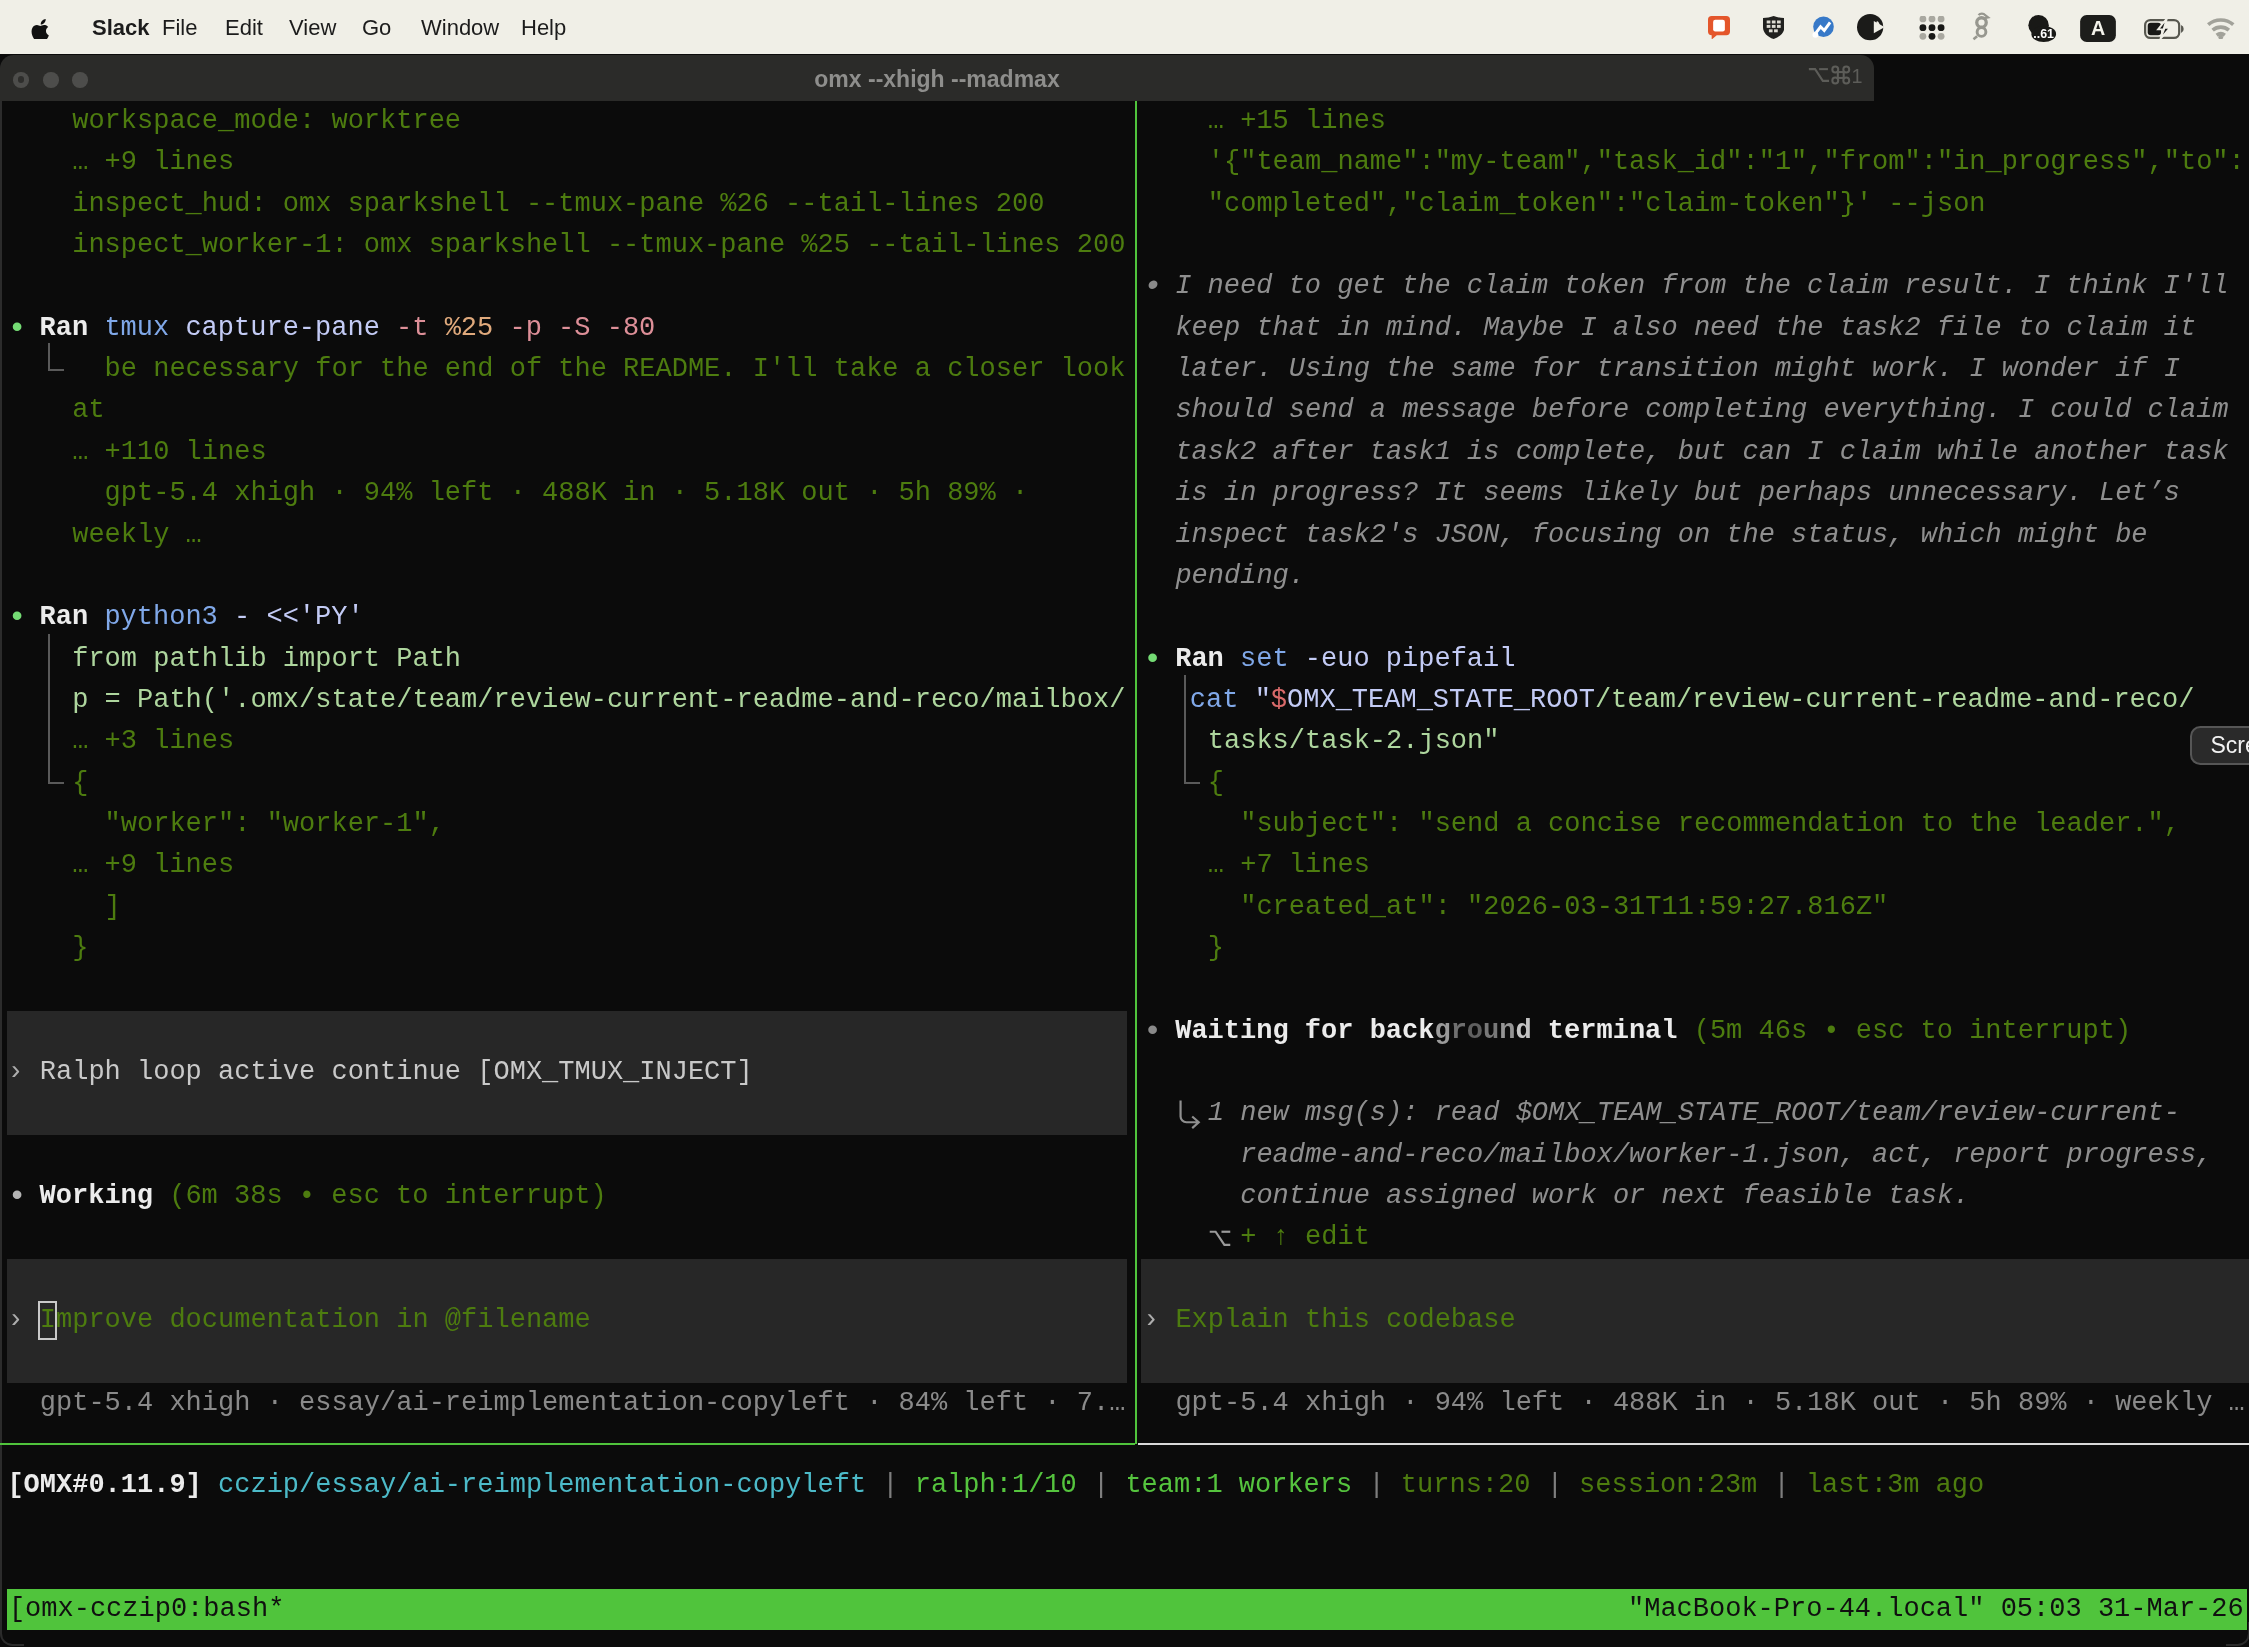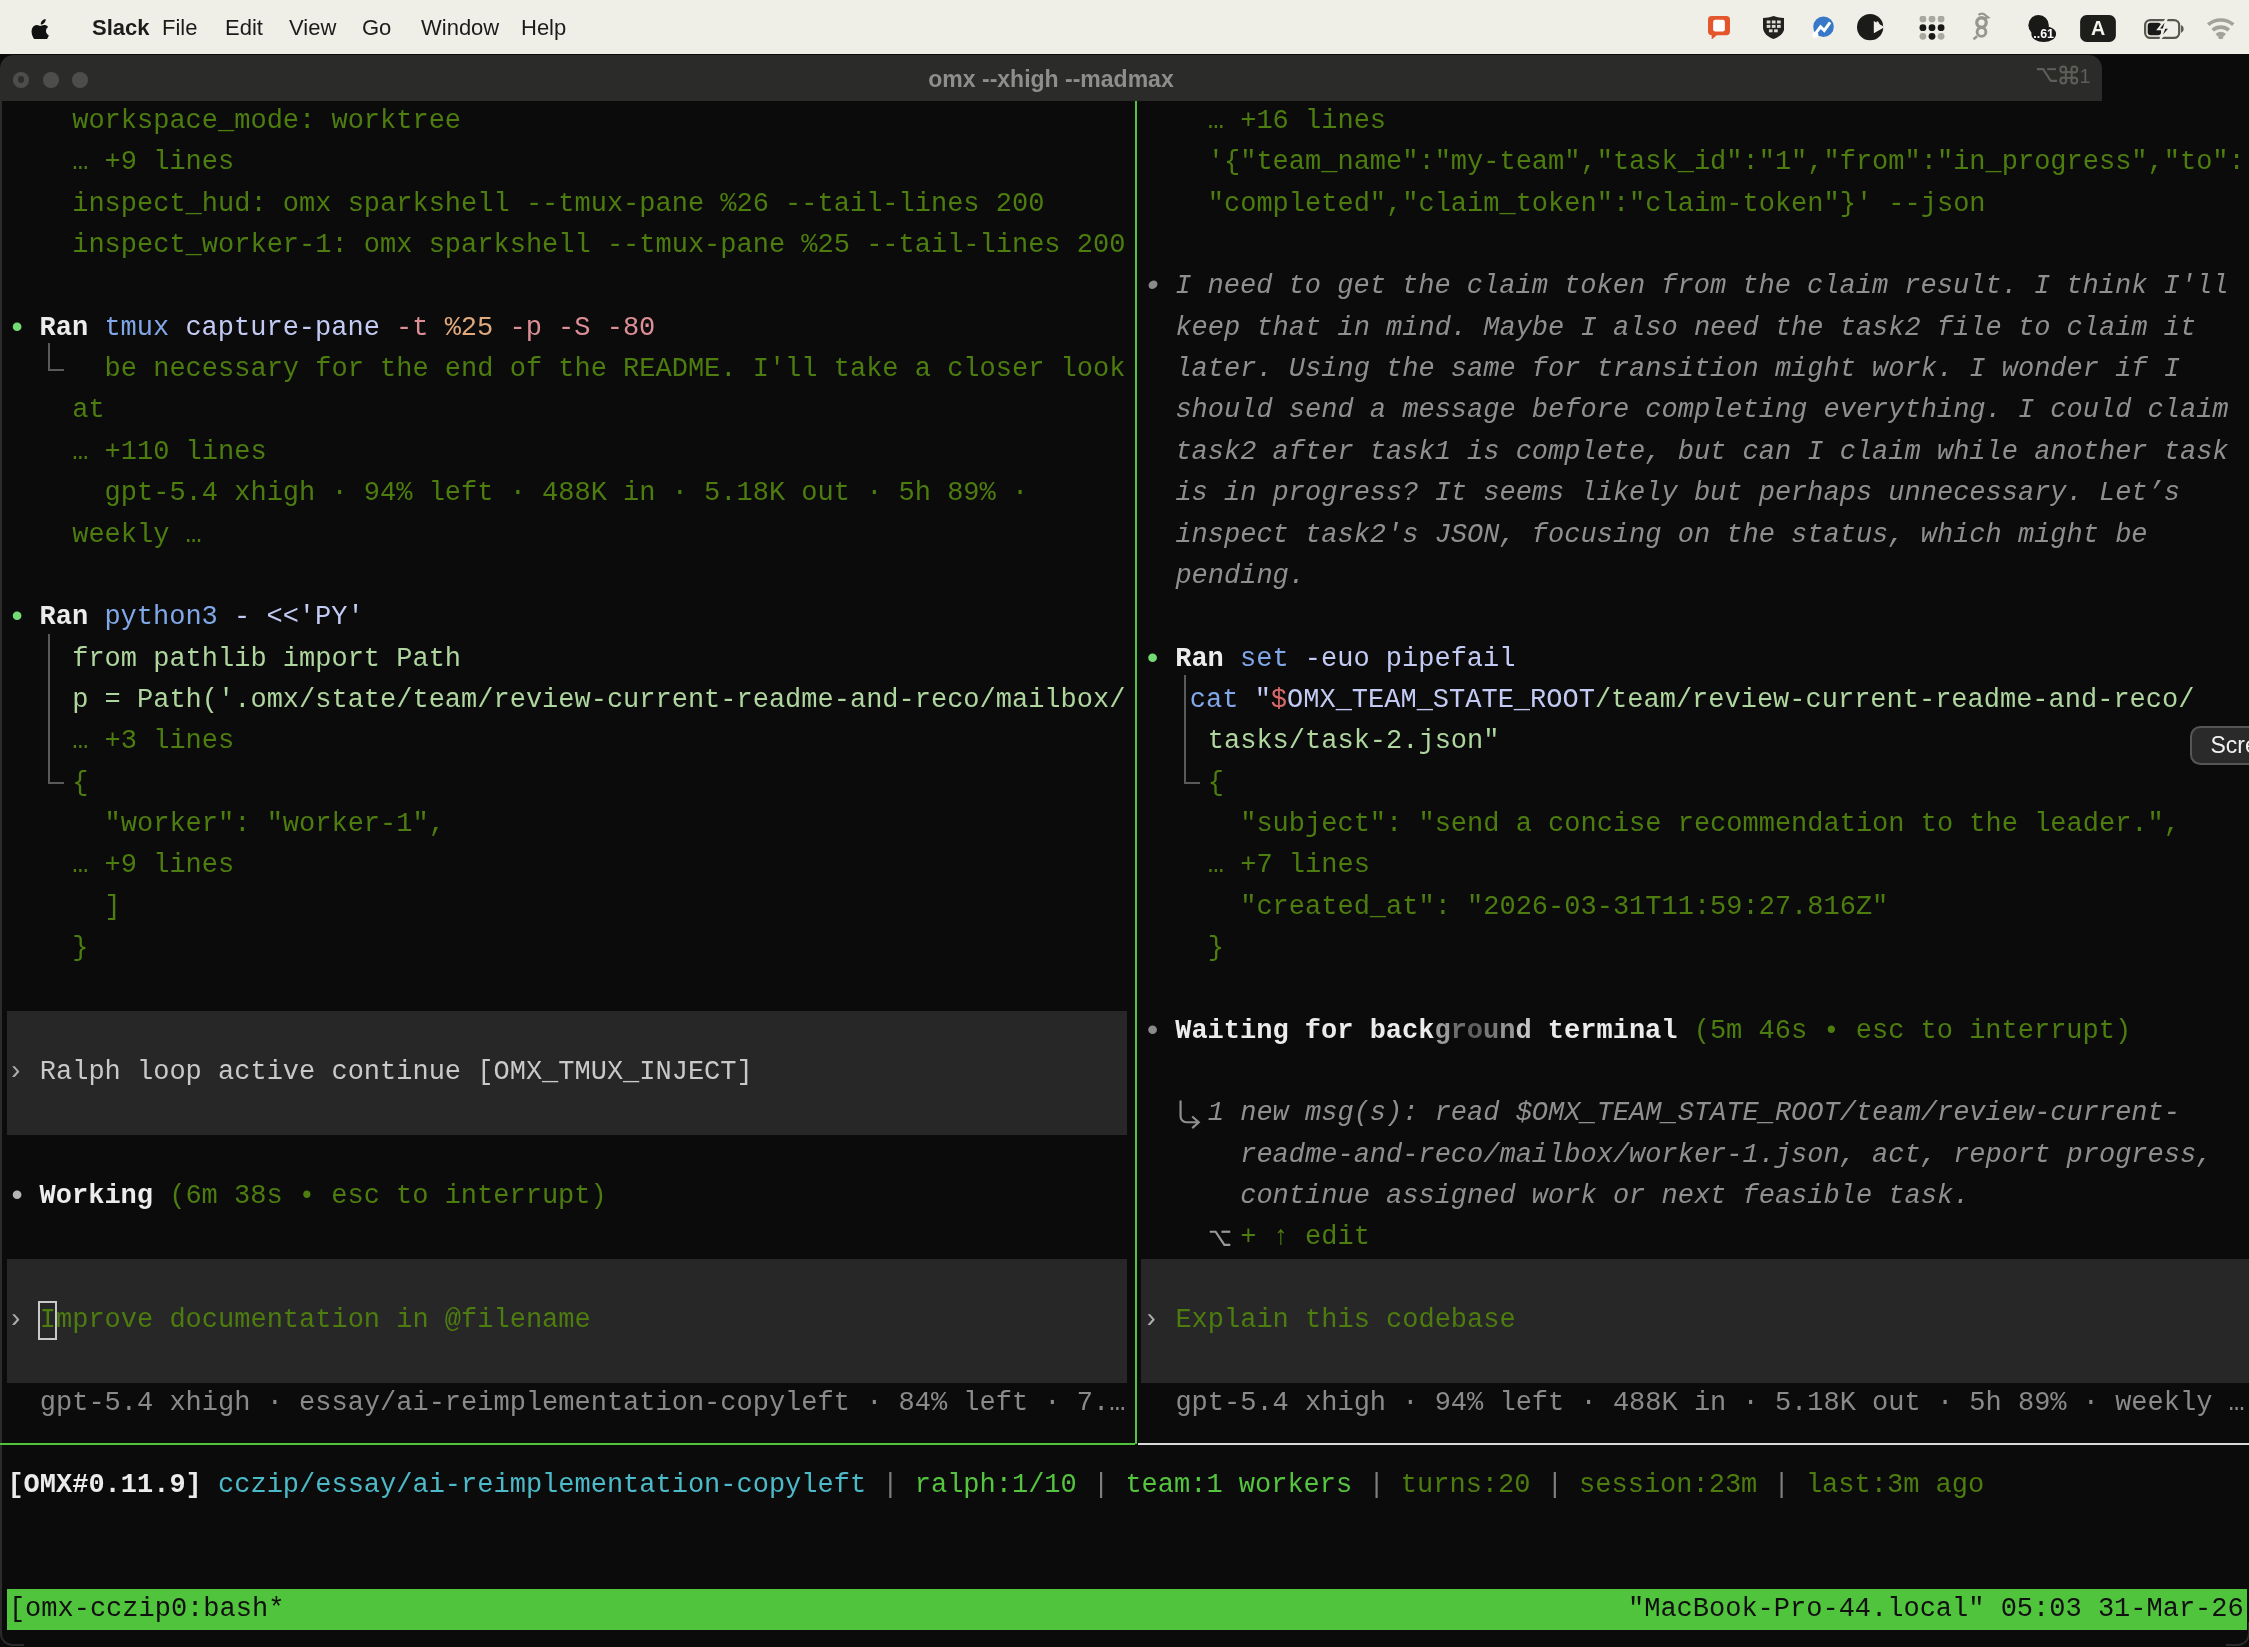--- a/index.html
+++ b/index.html
@@ -1,18 +1,18 @@
 <!DOCTYPE html>
 <html style="font-size:11.8px"><head><meta charset="utf-8"><style>
 *{margin:0;padding:0;box-sizing:border-box}
 html,body{width:2250px;height:1648px;background:#0b0b0b;overflow:hidden}
 body{position:relative;font-family:"Liberation Mono",monospace}
 #menubar{position:absolute;top:0;left:0;width:2250px;height:54px;background:#f0efe7}
 .mi{position:absolute;top:0;height:54px;line-height:56px;font-family:"Liberation Sans",sans-serif;font-size:22px;color:#1c1c1c}
-#titlebar{position:absolute;top:55px;left:0;width:2102px;height:46px;background:#2b2b29;border-radius:13.3px 13.3px 0 0}
+#titlebar{position:absolute;top:55px;left:0;width:1874px;height:46px;background:#2b2b29;border-radius:13.3px 13.3px 0 0}
 #title{position:absolute;top:0;left:0;width:100%;height:47px;line-height:49px;text-align:center;font-family:"Liberation Sans",sans-serif;font-size:23px;font-weight:bold;color:#8e8e8c}
 .tl{position:absolute;top:17px;width:15.5px;height:15.5px;border-radius:50%;background:#4d4d4b}
 .r{position:absolute;white-space:pre;font-size:27px;height:41px;line-height:41px;color:#9a9a9a}
 .it{font-style:italic;color:#8f8f8f}
 .gy{color:#4d7c0f}
 .dg{color:#8a8a8a}
 .sp{color:#7e7e7e}
 .wb{color:#ececec;font-weight:bold}
 .wg{color:#b4b4b4}
 .b1{color:#c9c9c9}
@@ -171,21 +171,21 @@
 <div class="r" style="top:680px;left:7.4px"><span class="cg">    p = Path('.omx/state/team/review-current-readme-and-reco/mailbox/</span></div>
 <div class="r" style="top:721px;left:7.4px"><span class="gy">    … +3 lines</span></div>
 <div class="r" style="top:763px;left:7.4px"><span class="gy">    {</span></div>
 <div class="r" style="top:804px;left:7.4px"><span class="gy">      "worker": "worker-1",</span></div>
 <div class="r" style="top:845px;left:7.4px"><span class="gy">    … +9 lines</span></div>
 <div class="r" style="top:887px;left:7.4px"><span class="gy">      ]</span></div>
 <div class="r" style="top:928px;left:7.4px"><span class="gy">    }</span></div>
 <div class="r" style="top:1052px;left:7.4px"><span class="pr">›</span> <span class="b1">Ralph loop active continue [OMX_TMUX_INJECT]</span></div>
 <div class="r" style="top:1176px;left:7.4px"><span class="wg bu">•</span> <span class="wb">Working</span> <span class="gy">(6m 38s • esc to interrupt)</span></div>
 <div class="r" style="top:1383px;left:7.4px"><span class="dg">  gpt-5.4 xhigh · essay/ai-reimplementation-copyleft · 84% left · 7.…</span></div>
-<div class="r" style="top:101px;left:1143px"><span class="gy">    … +16 lines</span></div>
+<div class="r" style="top:101px;left:1143px"><span class="gy">    … +15 lines</span></div>
 <div class="r" style="top:142px;left:1143px"><span class="gy">    '{"team_name":"my-team","task_id":"1","from":"in_progress","to":</span></div>
 <div class="r" style="top:184px;left:1143px"><span class="gy">    "completed","claim_token":"claim-token"}' --json</span></div>
 <div class="r it" style="top:266px;left:1143px"><span class="dg bu">•</span> I need to get the claim token from the claim result. I think I'll</div>
 <div class="r it" style="top:308px;left:1143px">  keep that in mind. Maybe I also need the task2 file to claim it</div>
 <div class="r it" style="top:349px;left:1143px">  later. Using the same for transition might work. I wonder if I</div>
 <div class="r it" style="top:390px;left:1143px">  should send a message before completing everything. I could claim</div>
 <div class="r it" style="top:432px;left:1143px">  task2 after task1 is complete, but can I claim while another task</div>
 <div class="r it" style="top:473px;left:1143px">  is in progress? It seems likely but perhaps unnecessary. Let’s</div>
 <div class="r it" style="top:515px;left:1143px">  inspect task2's JSON, focusing on the status, which might be</div>
 <div class="r it" style="top:556px;left:1143px">  pending.</div>

